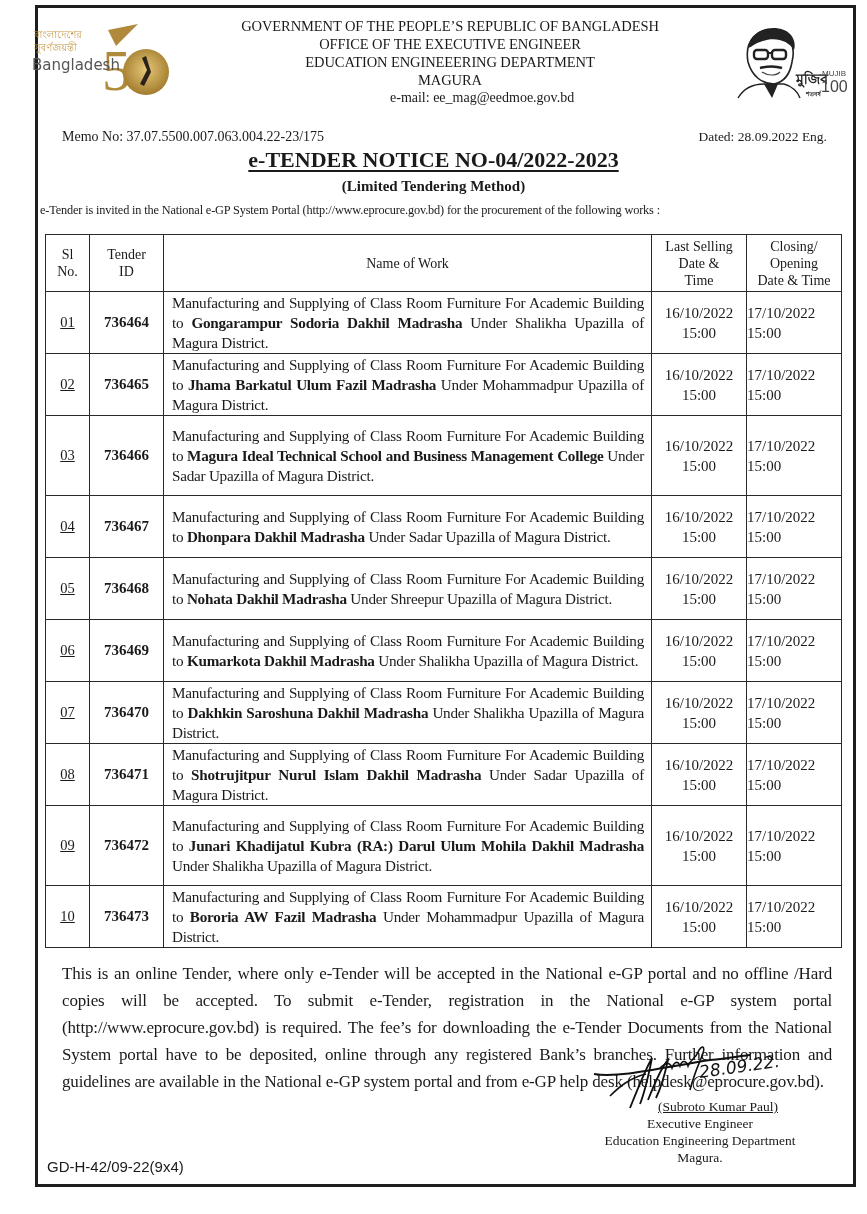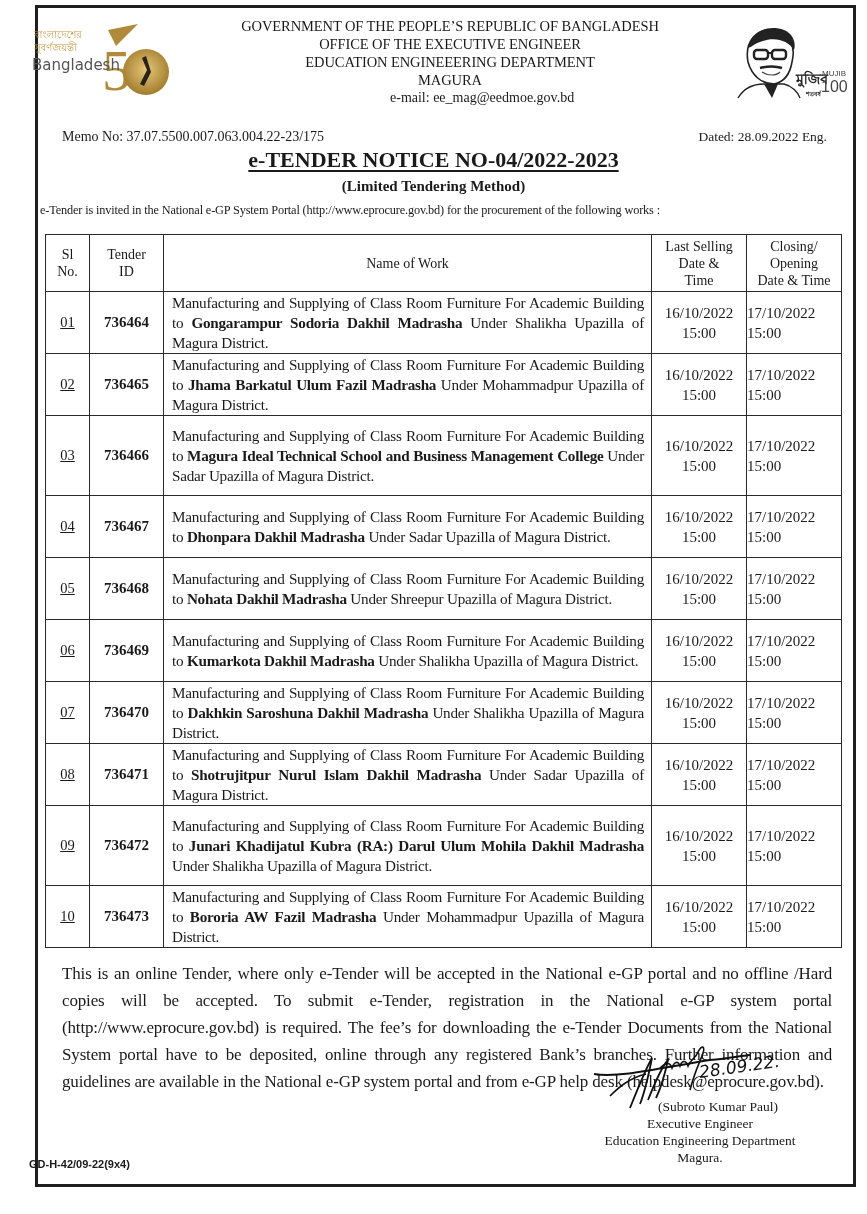--- a/index.html
+++ b/index.html
@@ -26,21 +26,21 @@
     table.tender td.tid { text-align: center; width: 73px; font-weight: bold; font-size: 15px; }
     table.tender td.work { width: 472px; padding: 0 7px 0 8px; text-align: justify; text-align-last: left; line-height: 20px; font-size: 15.2px; letter-spacing: -0.25px; }
     table.tender td.dt { text-align: center; width: 94px; line-height: 20px; font-size: 15px; }
     table.tender td.dt2 { text-align: left; line-height: 20px; font-size: 15px; }
     table.tender tr.r2 { height: 62px; }
     table.tender tr.r3 { height: 80px; }
     .footer-note { position: absolute; left: 62px; top: 960px; width: 770px; font-size: 17px; line-height: 27px;
                    text-align: justify; letter-spacing: -0.15px; }
     .signature { position: absolute; left: 590px; top: 1038px; width: 220px; height: 80px; }
     .sign-block { position: absolute; left: 560px; top: 1098px; width: 280px; text-align: center; font-size: 13.5px; line-height: 17px; }
-    .gd-code { position: absolute; left: 29px; top: 1158px; font-family: "Liberation Sans", sans-serif; font-size: 11px; font-weight: bold; }
+    .gd-code { position: absolute; left: 47px; top: 1158px; font-family: "Liberation Sans", sans-serif; font-size: 15px; }
     .phone-icon { display: inline-block; font-size: 14px; margin-right: 2px; }
   </style>
 </head>
 <body>
 
 <div class="frame"></div>
 
 <div class="abs logo-left">
   <svg width="152" height="80" viewBox="0 0 152 80">
     <defs>
@@ -254,19 +254,19 @@
   <svg width="220" height="80" viewBox="0 0 220 80">
     <path d="M4 36 C30 40 70 30 120 22 C140 20 150 18 160 17" stroke="#111" stroke-width="2" fill="none"></path>
     <path d="M40 70 C48 50 56 30 62 20 C58 40 54 56 50 66 M58 62 C66 42 72 28 78 22 C74 40 70 52 66 60" stroke="#111" stroke-width="1.8" fill="none"></path>
     <path d="M70 30 C76 24 80 24 82 30 C84 24 88 22 90 28 C92 22 96 22 98 28 C100 22 106 20 108 14 C112 6 116 8 112 18 C108 28 104 36 100 52" stroke="#111" stroke-width="1.6" fill="none"></path>
     <path d="M20 58 C30 48 40 40 56 36" stroke="#111" stroke-width="1.6" fill="none"></path>
     <text x="110" y="40" font-family="DejaVu Sans, sans-serif" font-style="italic" font-size="17" fill="#111" transform="rotate(-8 110 40)">28.09.22.</text>
   </svg>
 </div>
 
 <div class="sign-block">
-  <div style="padding-left:36px;">(Subroto Kumar Paul)</div>
+  <div style="padding-left:36px;text-decoration:underline;">(Subroto Kumar Paul)</div>
   <div>Executive Engineer</div>
   <div>Education Engineering Department</div>
   <div>Magura.</div>
 </div>
 
 <div class="gd-code">GD-H-42/09-22(9x4)</div>
 
 </body></html>

